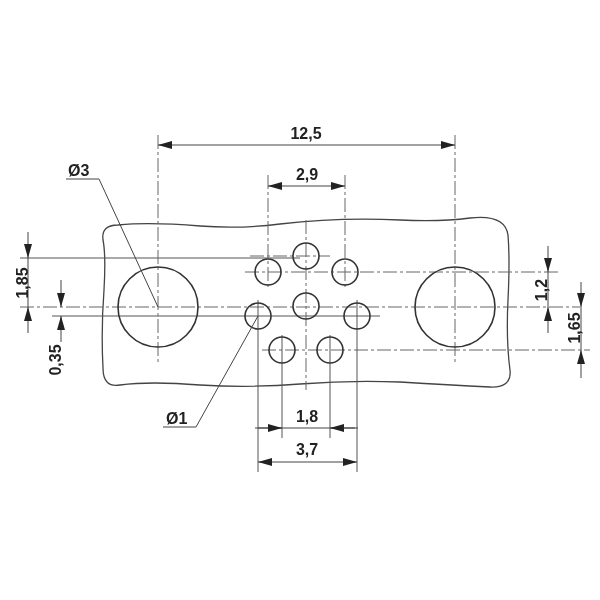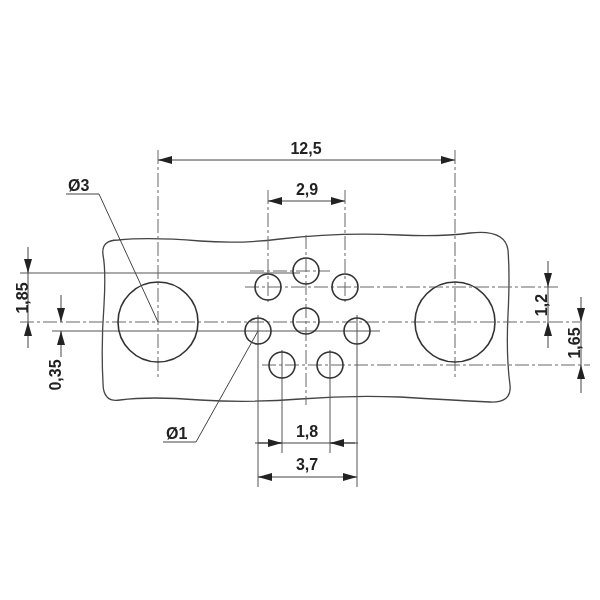--- a/index.html
+++ b/index.html
@@ -1,17 +1,17 @@
 <!DOCTYPE html>
 <html><head>
   <meta charset="utf-8">
   <style>
     html, body { margin: 0; padding: 0; background: #ffffff; }
     body { width: 600px; height: 600px; overflow: hidden; }
-    #drawing { position: absolute; left: 0; top: 15px; width: 600px; height: 572px; }
+    #drawing { position: absolute; left: 0; top: 0; width: 600px; height: 572px; }
     svg text { font-family: "Liberation Sans", "DejaVu Sans", sans-serif; font-weight: bold; fill: #222; }
     .outline { fill: none; stroke: #444; stroke-width: 1.3; }
     .hole { fill: none; stroke: #333; stroke-width: 1.6; }
     .center { fill: none; stroke: #666; stroke-width: 1; stroke-dasharray: 14 3 3 3; }
     .ext { fill: none; stroke: #555; stroke-width: 1; }
     .dim { fill: none; stroke: #444; stroke-width: 1; }
     .leader { fill: none; stroke: #444; stroke-width: 1; }
     .arrow { fill: #222; stroke: none; }
   </style>
 </head>

